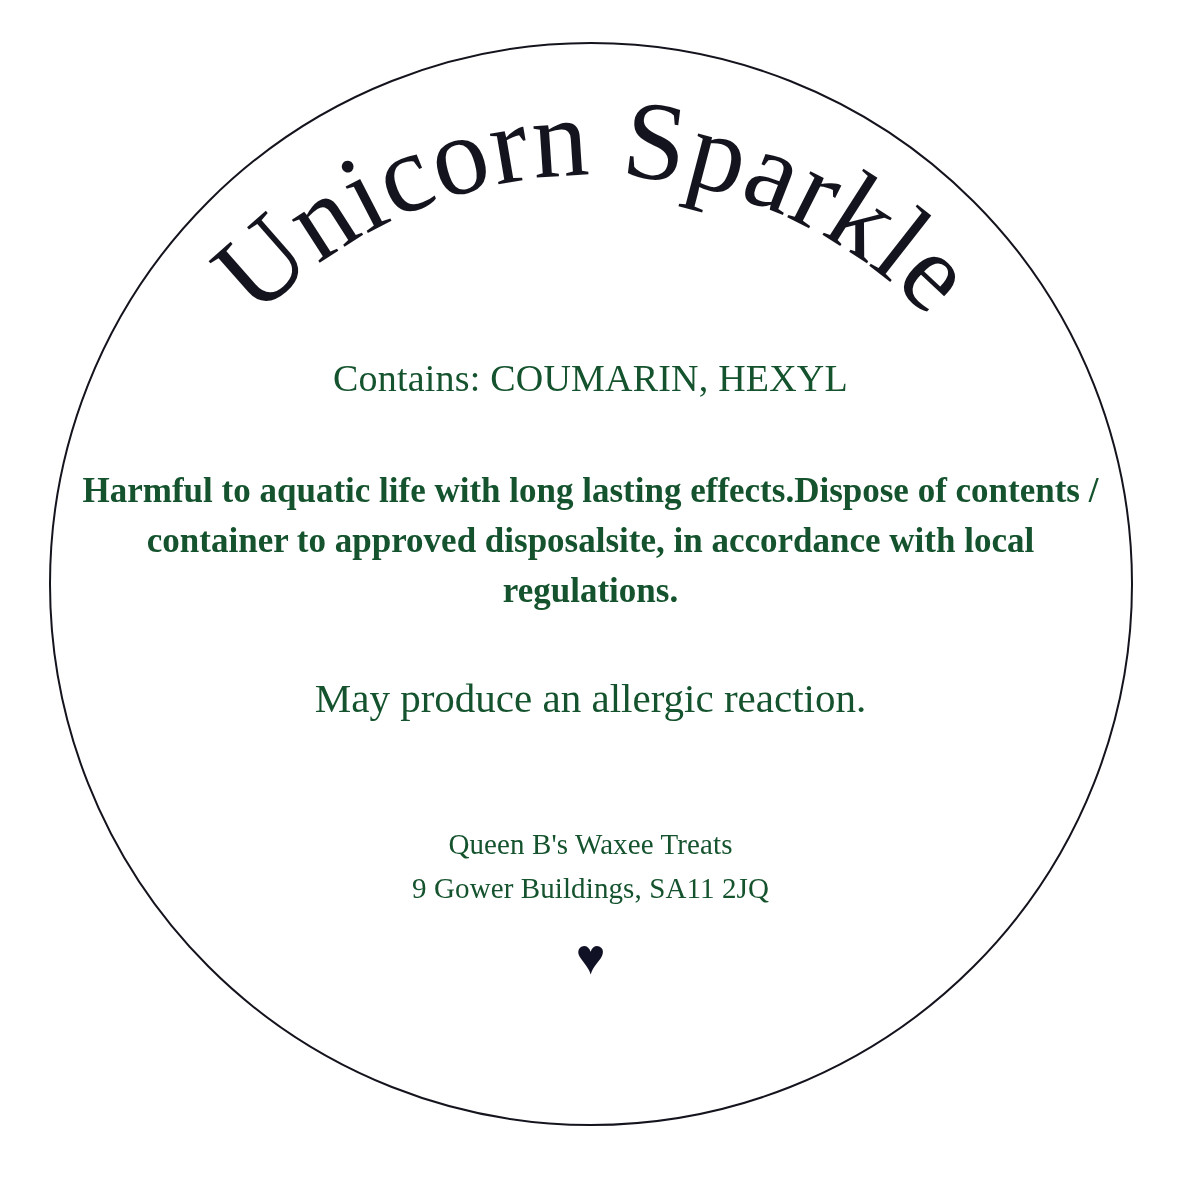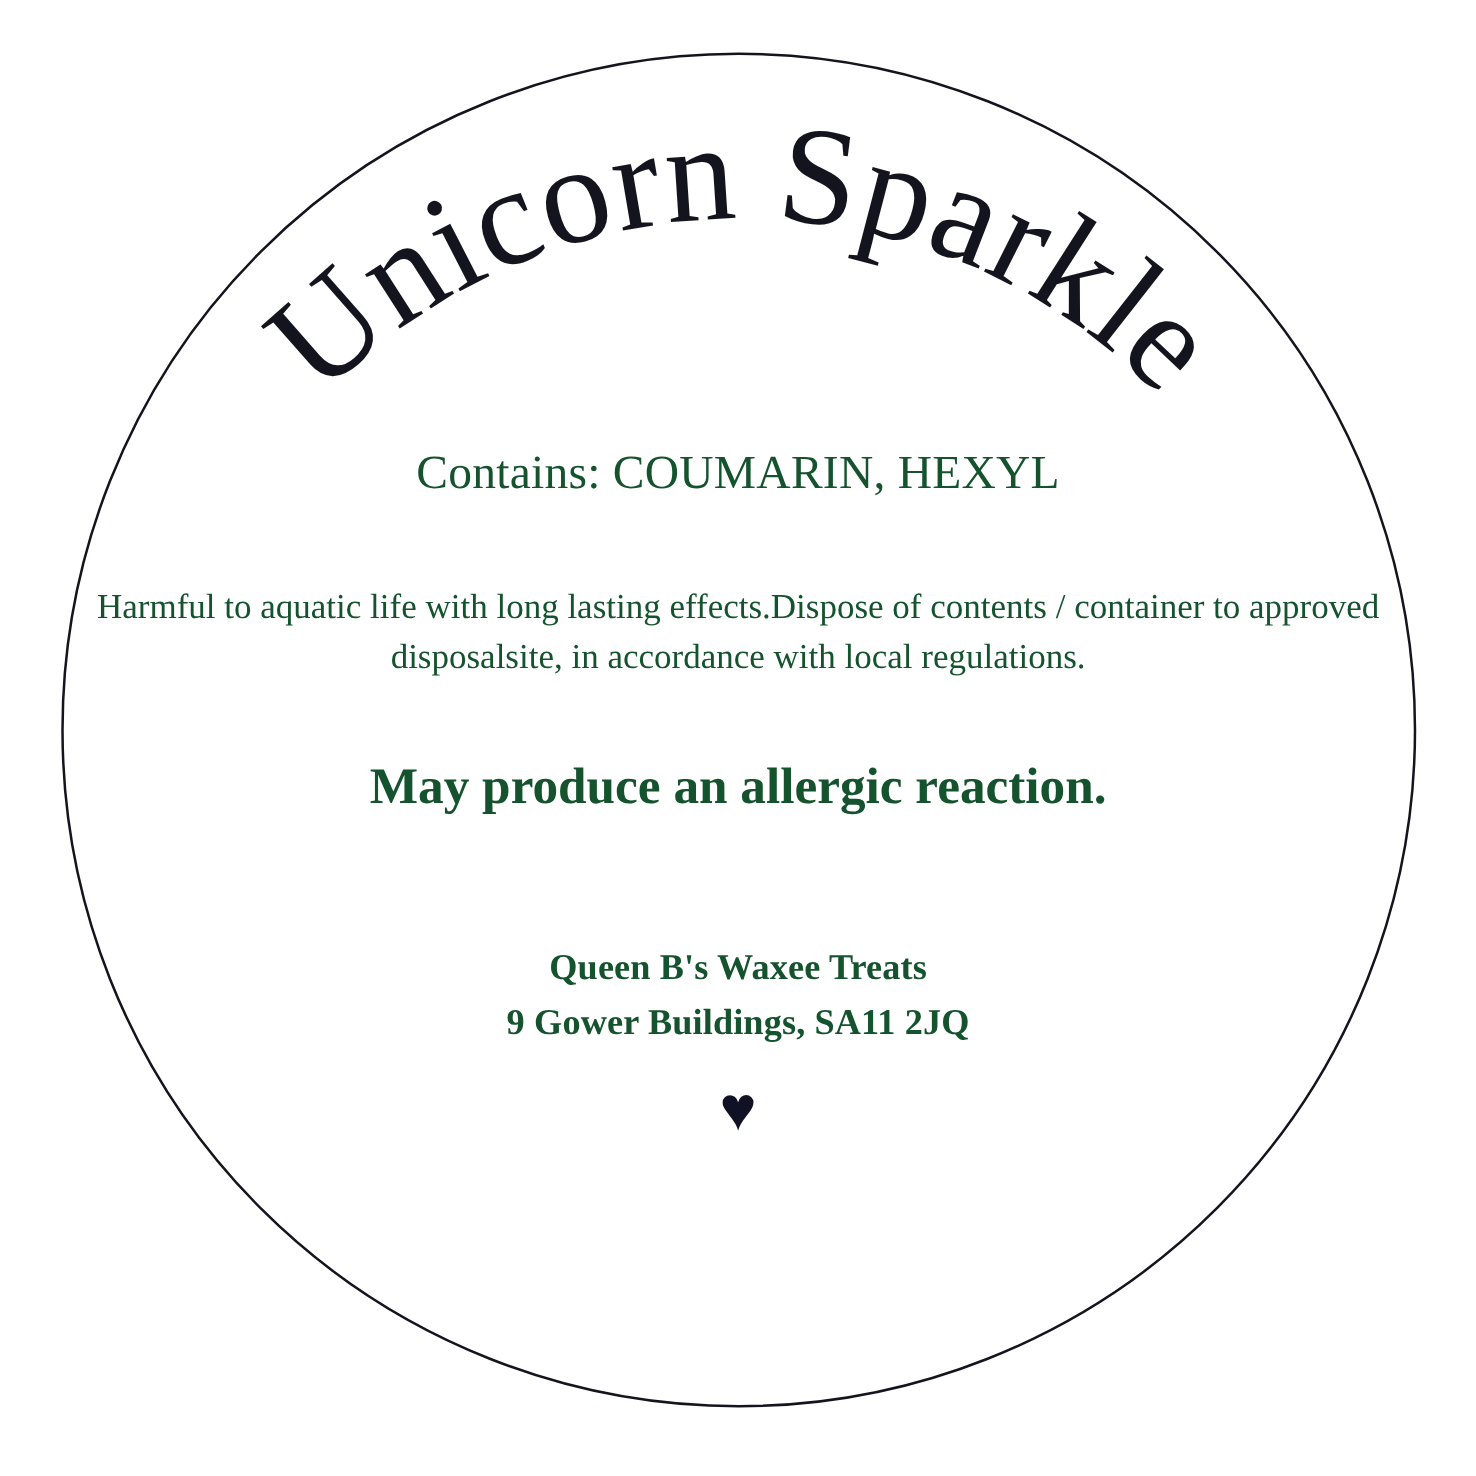--- a/index.html
+++ b/index.html
@@ -60,37 +60,36 @@
   }
   .allergens {
     font-size: 38px;
     line-height: 1.38;
     letter-spacing: 0.2px;
     margin: 0 auto;
     width: 640px;
   }
   .gap-1 { height: 62px; }
   .hazard {
-    font-size: 28px;
+    font-size: 35px;
     line-height: 1.42;
     margin: 0 auto;
     width: 1045px;
+    font-weight: bold;
   }
   .gap-2 { height: 54px; }
   .allergy {
     font-size: 41px;
     line-height: 1.4;
-    font-weight: bold;
   }
   .gap-3 { height: 95px; }
   .company {
     font-size: 29px;
     line-height: 1.52;
     letter-spacing: 0.1px;
-    font-weight: bold;
   }
   .company div { white-space: nowrap; }
   .heart-wrap {
     margin-top: 22px;
     line-height: 1;
   }
   .heart {
     font-size: 50px;
     color: #111126;
     display: inline-block;

